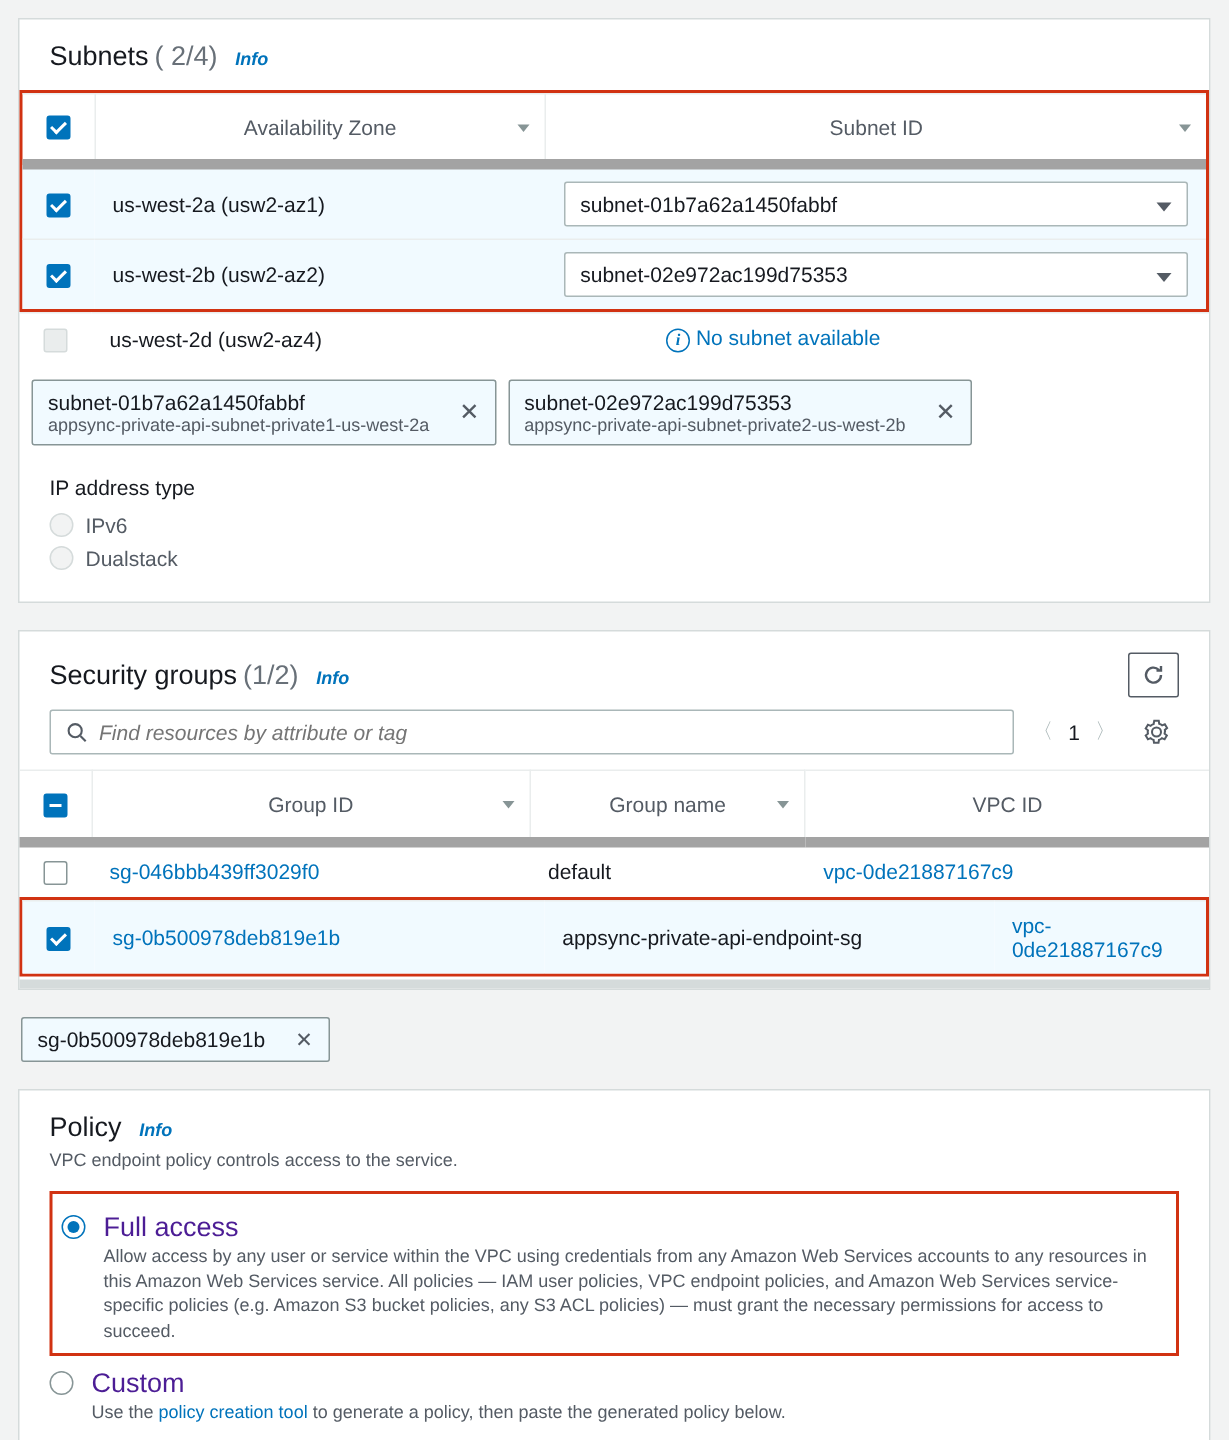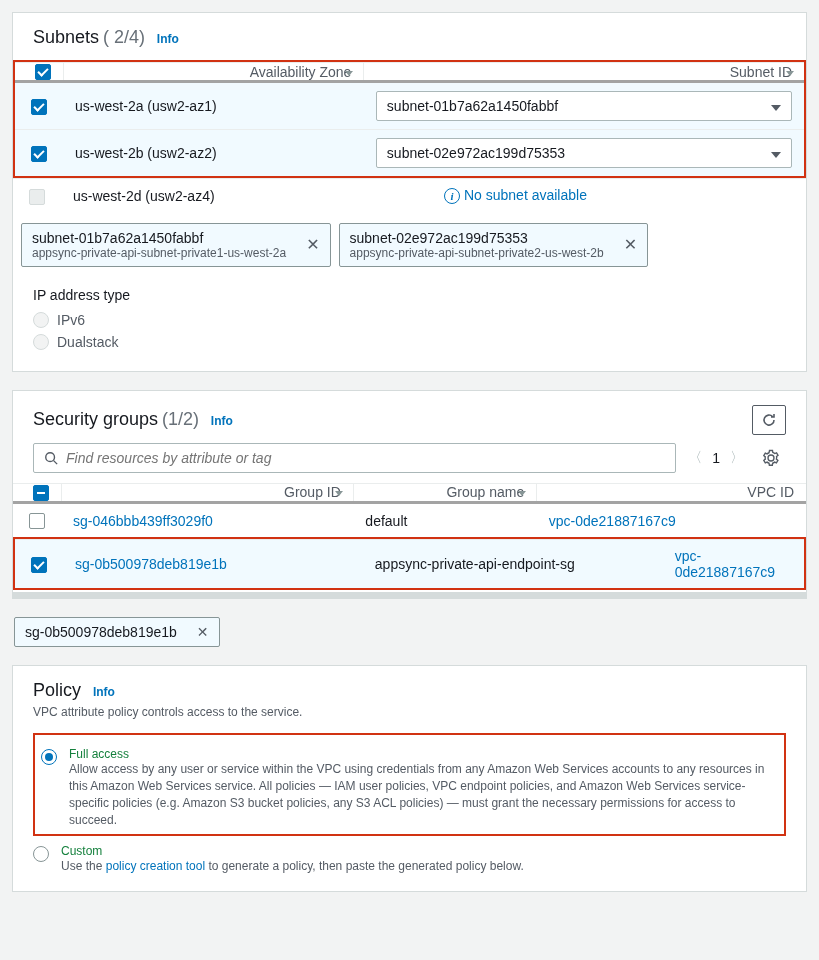--- a/index.html
+++ b/index.html
@@ -1,24 +1,24 @@
 <!DOCTYPE html>
 <html><head>
 <meta charset="utf-8">
 <style>
 * { box-sizing: border-box; margin: 0; padding: 0; font-family: "Amazon Ember", "Helvetica Neue", Arial, sans-serif; }
 body { background: #f2f3f3; padding: 12px; font-size: 14px; color: #16191f; width: 819px; }
 .panel { background: #fff; border: 1px solid #d5dbdb; margin-bottom: 18px; }
 .panel-header { padding: 14px 20px 12px; }
 .panel-title { font-size: 18px; font-weight: 400; display: inline; }
 .panel-count { font-size: 18px; font-weight: 400; color: #687078; }
-.info-link { color: #0073bb; font-size: 12px; margin-left: 8px; cursor: pointer; font-weight: 700; }
+.info-link { color: #0073bb; font-size: 12px; margin-left: 8px; cursor: pointer; font-weight: 700; font-style: italic; }
 .red-box { border: 2px solid #d13212; }
 .table { width: 100%; border-collapse: collapse; }
-.table th { text-align: right; font-weight: 400; color: #545b64; padding: 0 12px; border-bottom: 3px solid #a3a3a3; border-top: 1px solid #eaeded; font-size: 14px; position: relative; }
+.table th { text-align: center; font-weight: 400; color: #545b64; padding: 13px 12px; border-bottom: 7px solid #a3a3a3; border-top: 1px solid #eaeded; font-size: 14px; position: relative; }
 .table td { padding: 8px 12px; border-top: 1px solid #eaeded; font-size: 14px; vertical-align: middle; }
 .table tr.selected-row td { background: #f1faff; }
 .th-sep { border-right: 1px solid #eaeded; }
 .sort-icon { position: absolute; right: 10px; top: 50%; transform: translateY(-50%); color: #545b64; font-size: 11px; }
 .chk-col { width: 48px; text-align: center; }
 .chk { width: 16px; height: 16px; border: 1px solid #879596; border-radius: 2px; display: inline-block; vertical-align: middle; background: #fff; position: relative; cursor: pointer; }
 .chk.checked { background: #0073bb; border-color: #0073bb; }
 .chk.checked::after { content: ""; position: absolute; left: 4px; top: 1px; width: 4px; height: 8px; border: solid #fff; border-width: 0 2px 2px 0; transform: rotate(45deg); }
 .chk.disabled { background: #eaeded; border-color: #d5dbdb; cursor: default; }
 .chk.mixed { background: #0073bb; border-color: #0073bb; }
@@ -49,21 +49,21 @@
 .pager { display: flex; align-items: center; gap: 10px; color: #545b64; }
 .pager .pg-num { color: #16191f; font-weight: 400; }
 .pager .arrow.disabled { color: #aab7b8; }
 .gear-btn { width: 30px; height: 30px; display: inline-flex; align-items: center; justify-content: center; cursor: pointer; color: #545b64; }
 .link { color: #0073bb; cursor: pointer; }
 .policy-header { padding: 14px 20px 4px; }
 .policy-sub { color: #545b64; font-size: 12px; padding: 0 20px 14px; }
 .policy-body { padding: 0 20px 14px; }
 .policy-option { display: flex; gap: 12px; padding: 8px 0 2px; align-items: flex-start; }
 .policy-option .radio { flex-shrink: 0; margin-top: 2px; }
-.policy-option-title { font-size: 12px; color: #15803d; }
+.policy-option-title { font-size: 18px; color: #4c1d95; }
 .policy-option-desc { font-size: 12px; color: #545b64; line-height: 1.4; margin-top: 0; }
 .red-inset { border: 2px solid #d13212; }
 .selected-tag-standalone { margin: 0 0 18px 2px; display: inline-flex; border: 1px solid #879596; background: #f1faff; border-radius: 2px; }
 .selected-tag-standalone .body { padding: 6px 10px; font-size: 14px; }
 .selected-tag-standalone .close { padding: 6px 10px; cursor: pointer; color: #545b64; font-size: 14px; }
 .caret-down { display: inline-block; width: 0; height: 0; border-left: 5px solid transparent; border-right: 5px solid transparent; border-top: 6px solid #545b64; }
 .caret-outline { display: inline-block; width: 0; height: 0; border-left: 4px solid transparent; border-right: 4px solid transparent; border-top: 5px solid #879596; }
 svg { display: block; }
 </style>
 </head>
@@ -219,21 +219,21 @@
   <div class="body">sg-0b500978deb819e1b</div>
   <div class="close">✕</div>
 </div>
 
 
 <div class="panel">
   <div class="policy-header">
     <span class="panel-title">Policy</span>
     <span class="info-link">Info</span>
   </div>
-  <div class="policy-sub">VPC attribute policy controls access to the service.</div>
+  <div class="policy-sub">VPC endpoint policy controls access to the service.</div>
 
   <div class="policy-body">
     <div class="red-inset" style="padding:4px 6px;">
       <div class="policy-option">
         <span class="radio sel"></span>
         <div>
           <div class="policy-option-title">Full access</div>
           <div class="policy-option-desc">Allow access by any user or service within the VPC using credentials from any Amazon Web Services accounts to any resources in this Amazon Web Services service. All policies — IAM user policies, VPC endpoint policies, and Amazon Web Services service-specific policies (e.g. Amazon S3 bucket policies, any S3 ACL policies) — must grant the necessary permissions for access to succeed.</div>
         </div>
       </div>

